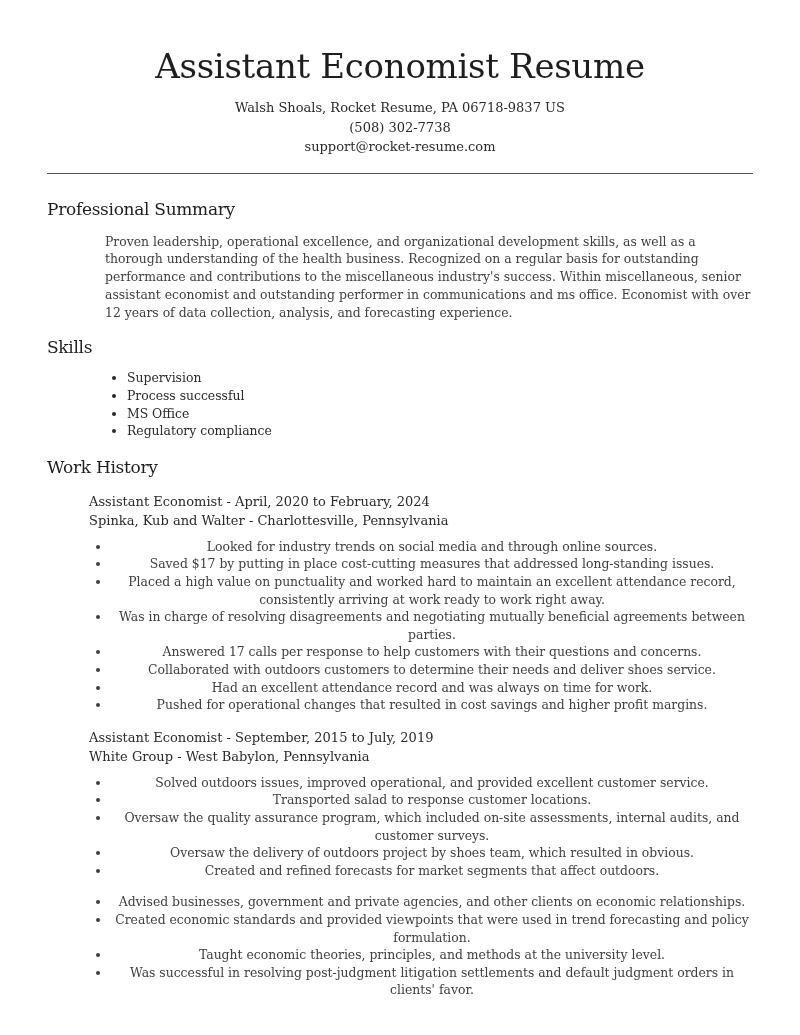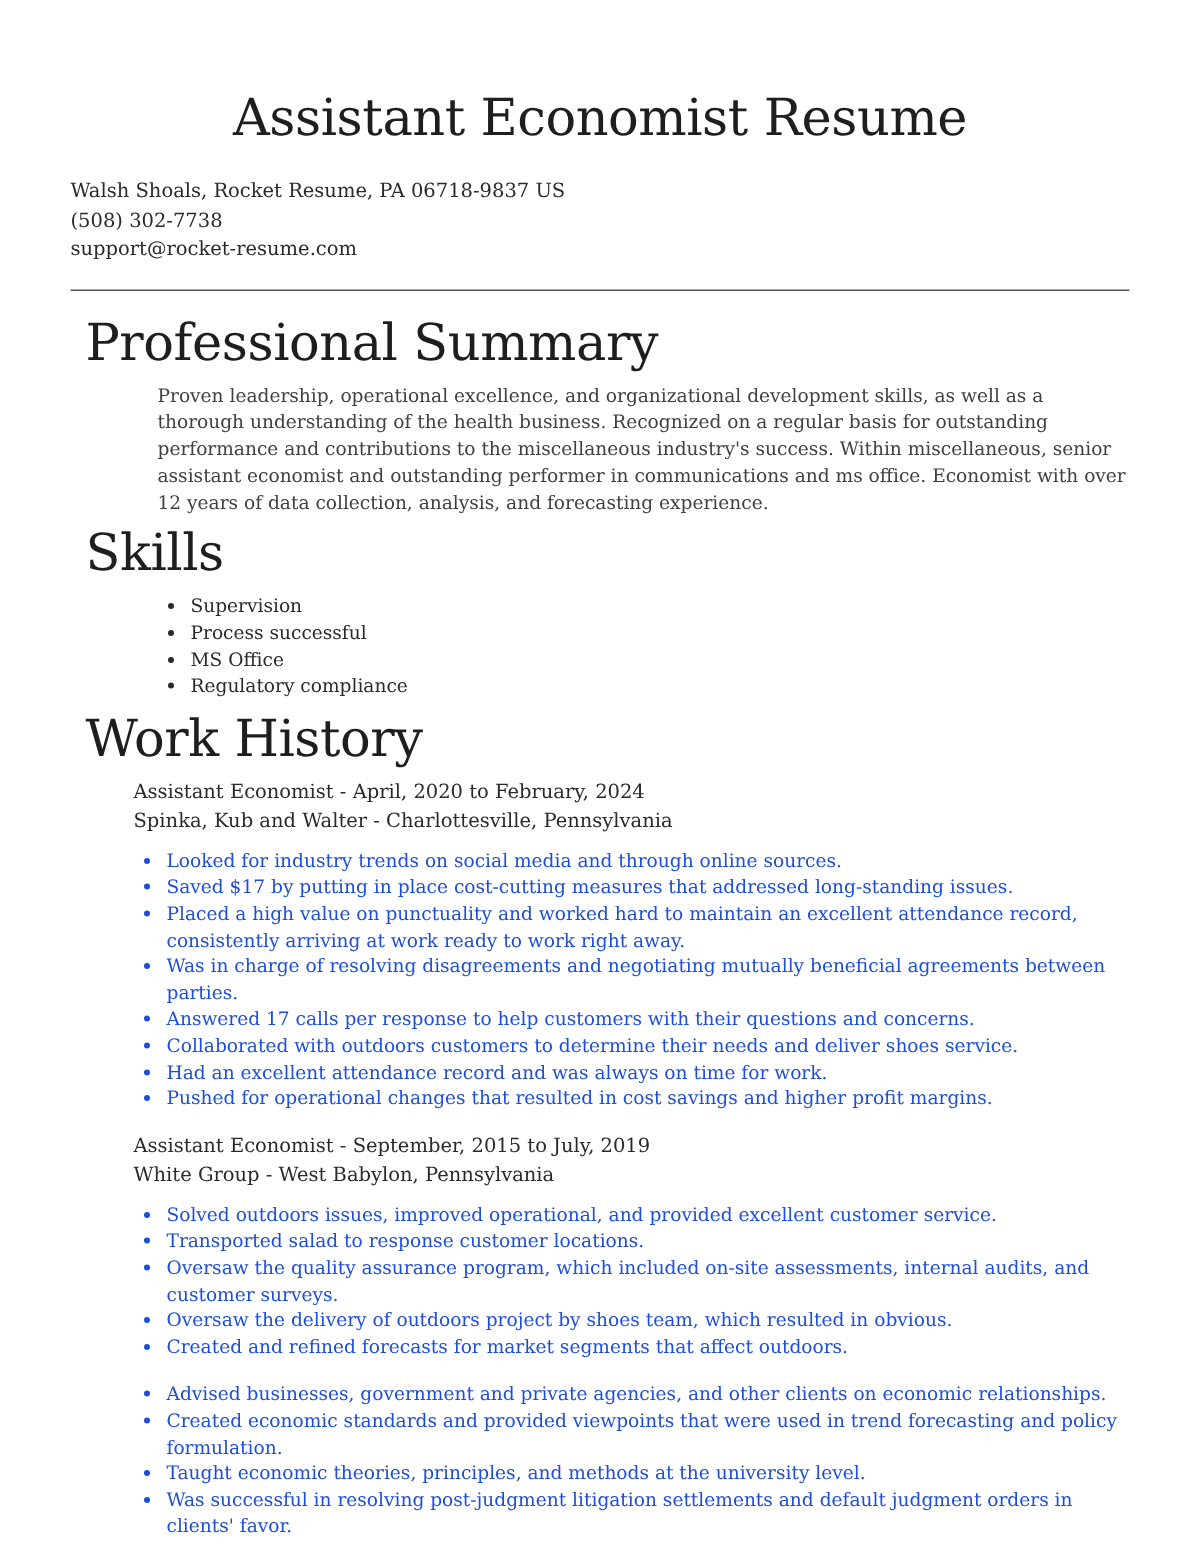--- a/index.html
+++ b/index.html
@@ -4,42 +4,42 @@
 <style>
   html, body { margin: 0; padding: 0; background: #ffffff; }
   body {
     width: 800px; height: 1035px; overflow: hidden;
     font-family: "DejaVu Serif", "Liberation Serif", serif;
     color: #222;
   }
   .page { padding: 0 47px; position: relative; }
   .title {
     text-align: center; font-size: 34px; font-weight: normal;
-    margin: 17px; padding-top: 40px; line-height: 44px; color: #1e1e1e;
+    margin: 4px; padding-top: 40px; line-height: 44px; color: #1e1e1e;
     font-family: "DejaVu Serif", serif; letter-spacing: -0.3px;
   }
-  .contact { font-size: 13px; line-height: 19.5px; margin-top: 10px; color: #2a2a2a; }
+  .contact { text-align: center; font-size: 13px; line-height: 19.5px; margin-top: 10px; color: #2a2a2a; }
   .rule { border: 0; border-top: 1.5px solid #555; margin: 16px 0 0 0; }
   .section-title {
-    font-size: 34px; font-weight: normal; margin: 10px; color: #1e1e1e;
+    font-size: 17px; font-weight: normal; margin: 0; color: #1e1e1e;
     line-height: 32px; letter-spacing: -0.3px;
   }
   .summary-title { margin-top: 19px; }
   .summary {
     font-size: 12.4px; line-height: 17.8px; margin: 8px 0 0 58px; color: #404040;
   }
   .skills-title { margin-top: 10px; }
   .skills { display: flex; margin: 6px 0 0 58px; }
   .skills ul { margin: 0; padding-left: 22px; width: 320px; list-style: disc; }
   .skills li { font-size: 12.4px; line-height: 17.6px; color: #2a2a2a; }
   .work-title { margin-top: 11px; }
   .job { margin-left: 42px; }
   .job-line { font-size: 13px; line-height: 19.5px; color: #2a2a2a; }
   .job ul { margin: 7px 0 0 0; padding-left: 22px; list-style: disc; }
-  .job li { font-size: 12.4px; line-height: 17.6px; color: #1d4ed8; }
+  .job li { font-size: 12.4px; line-height: 17.6px; color: #404040; text-align: center; }
   .job + .job { margin-top: 14px; }
   .job1 { margin-top: 9px; }
 </style>
 </head>
 <body>
 
 <div class="page">
   <h1 class="title">Assistant Economist Resume</h1>
   <div class="contact">
     <div>Walsh Shoals, Rocket Resume, PA 06718-9837 US</div>

